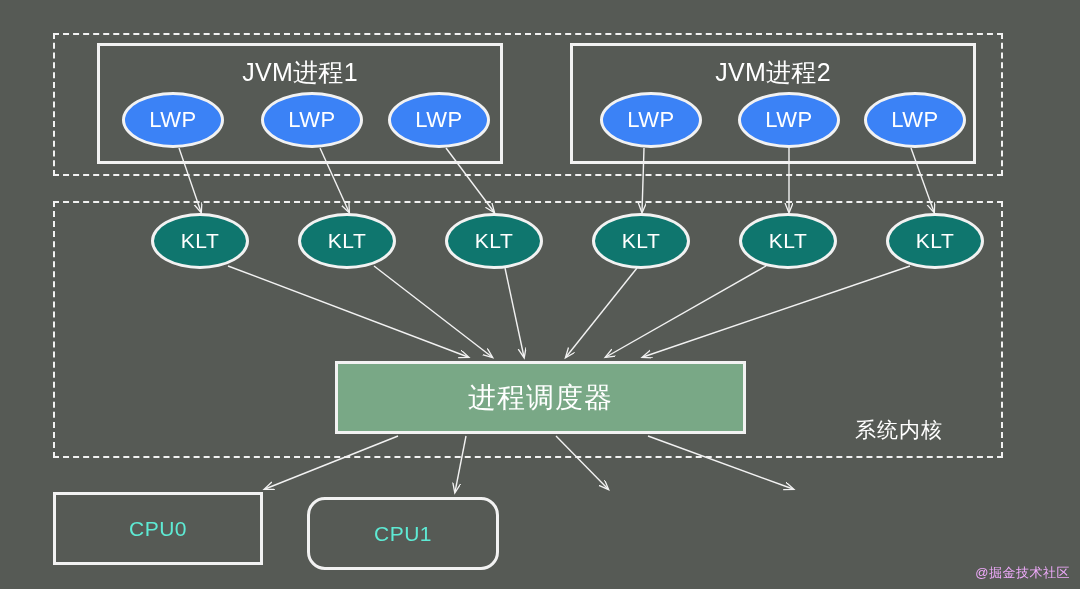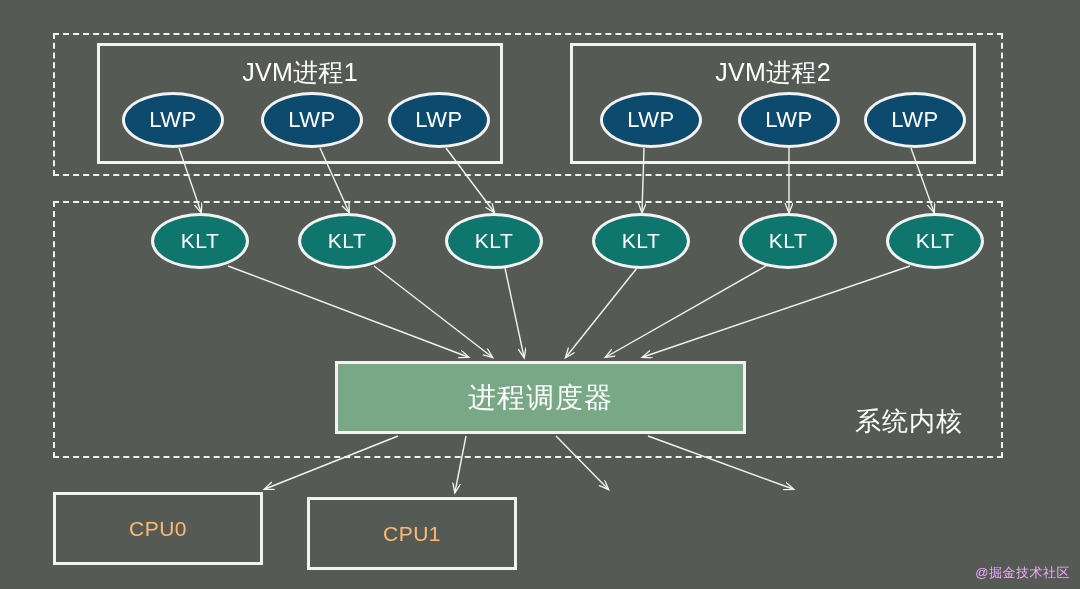--- a/index.html
+++ b/index.html
@@ -60,21 +60,21 @@
     border: 3px solid #f2f2f2;
     box-sizing: border-box;
     display: flex;
     align-items: center;
     justify-content: center;
     color: #ffffff;
     font-size: 22px;
     letter-spacing: 0.5px;
   }
   .lwp {
-    background: #0c4a6e;
+    background: #3b82f6;
     width: 102px;
     height: 56px;
     top: 92px;
   }
   .klt {
     background: #0f766e;
     width: 98px;
     height: 56px;
     top: 213px;
     font-size: 21px;
@@ -95,41 +95,41 @@
     justify-content: center;
     color: #ffffff;
     font-size: 28px;
     letter-spacing: 1px;
   }
 
   
   #kernel-label {
     position: absolute;
     left: 855px;
-    top: 404px;
-    color: #ffffff;
-    font-size: 26px;
+    top: 416px;
+    color: #ffffff;
+    font-size: 21px;
     letter-spacing: 1px;
   }
 
   
   .cpu-box {
     position: absolute;
     border: 3px solid #f2f2f2;
     box-sizing: border-box;
     background: transparent;
     display: flex;
     align-items: center;
     justify-content: center;
-    color: #fdba74;
+    color: #5eead4;
     font-size: 21px;
     letter-spacing: 0.5px;
   }
   #cpu-box-0 { left: 53px;  top: 492px; width: 210px; height: 73px; }
-  #cpu-box-1 { left: 307px; top: 497px; width: 210px; height: 73px; }
+  #cpu-box-1 { left: 307px; top: 497px; width: 192px; height: 73px; border-radius: 18px; }
   #cpu-box-2 { left: 551px; top: 492px; width: 210px; height: 73px; }
   #cpu-box-3 { left: 795px; top: 490px; width: 210px; height: 73px; }
 
   
   #watermark {
     position: absolute;
     right: 10px;
     bottom: 7px;
     color: #f0abfc;
     font-size: 13px;

